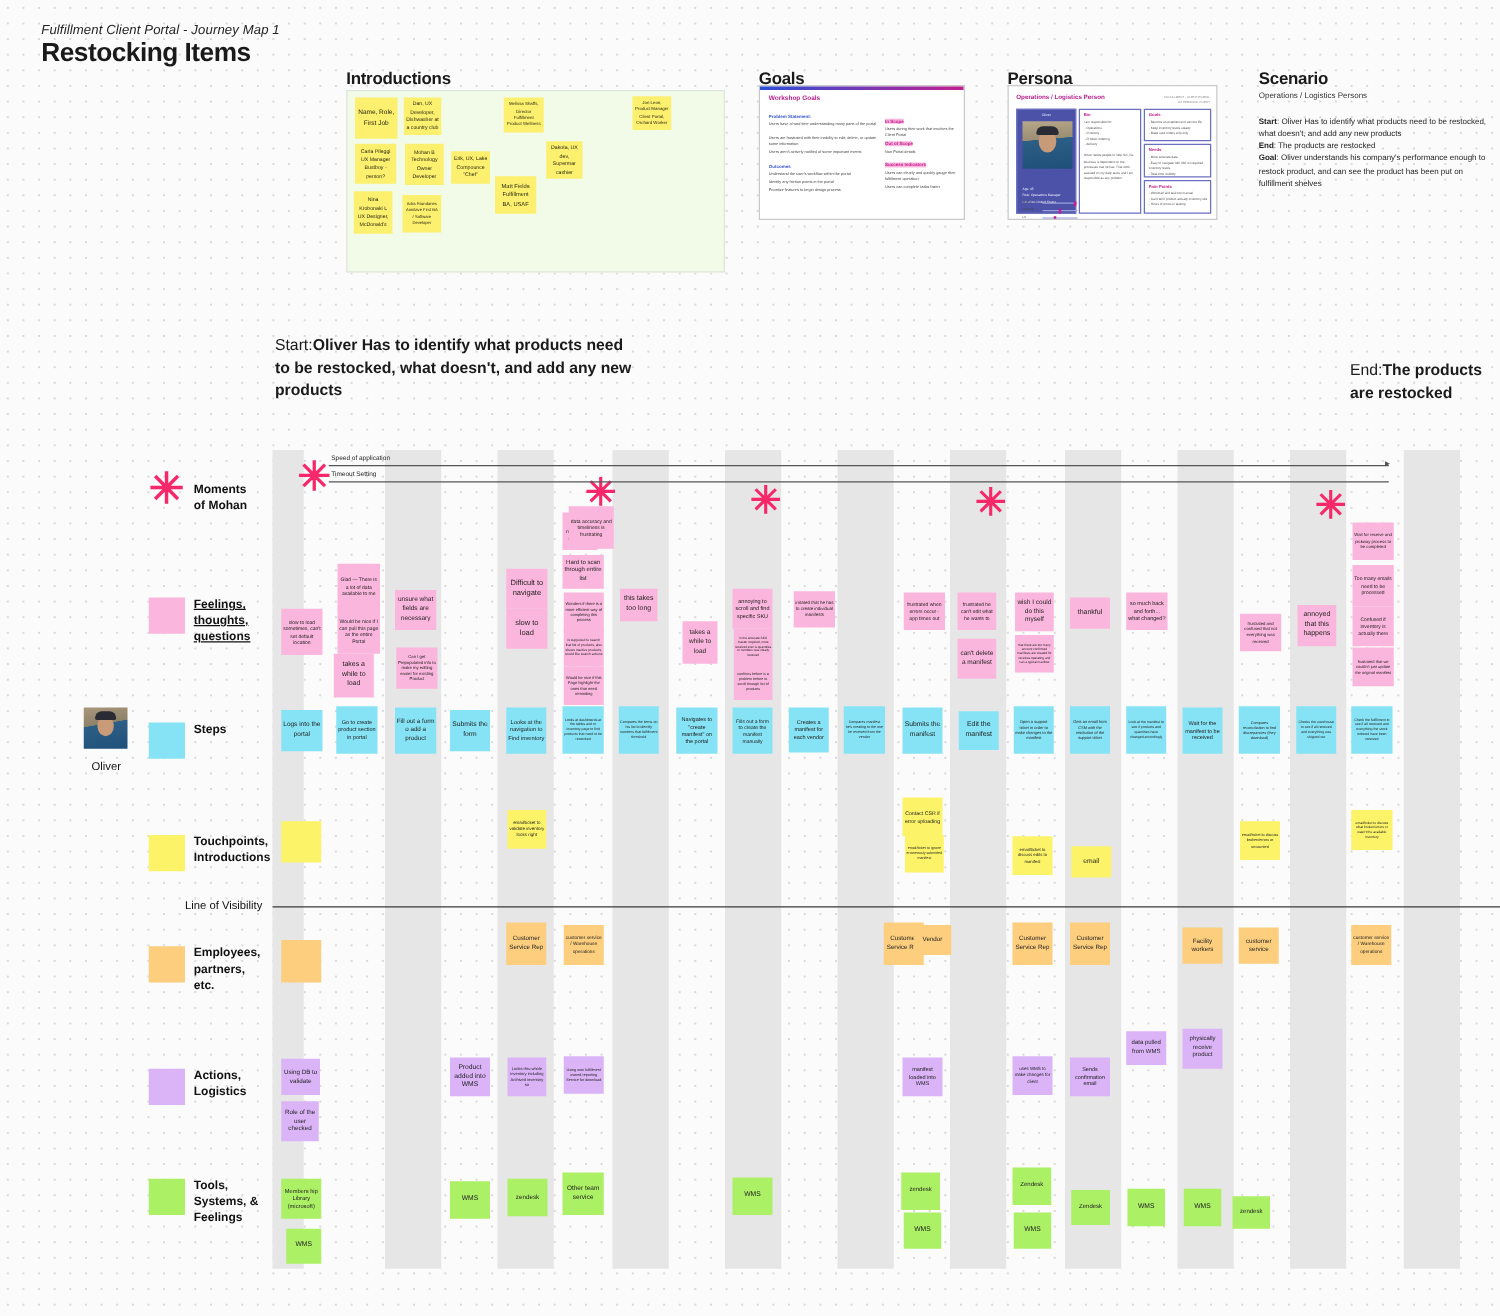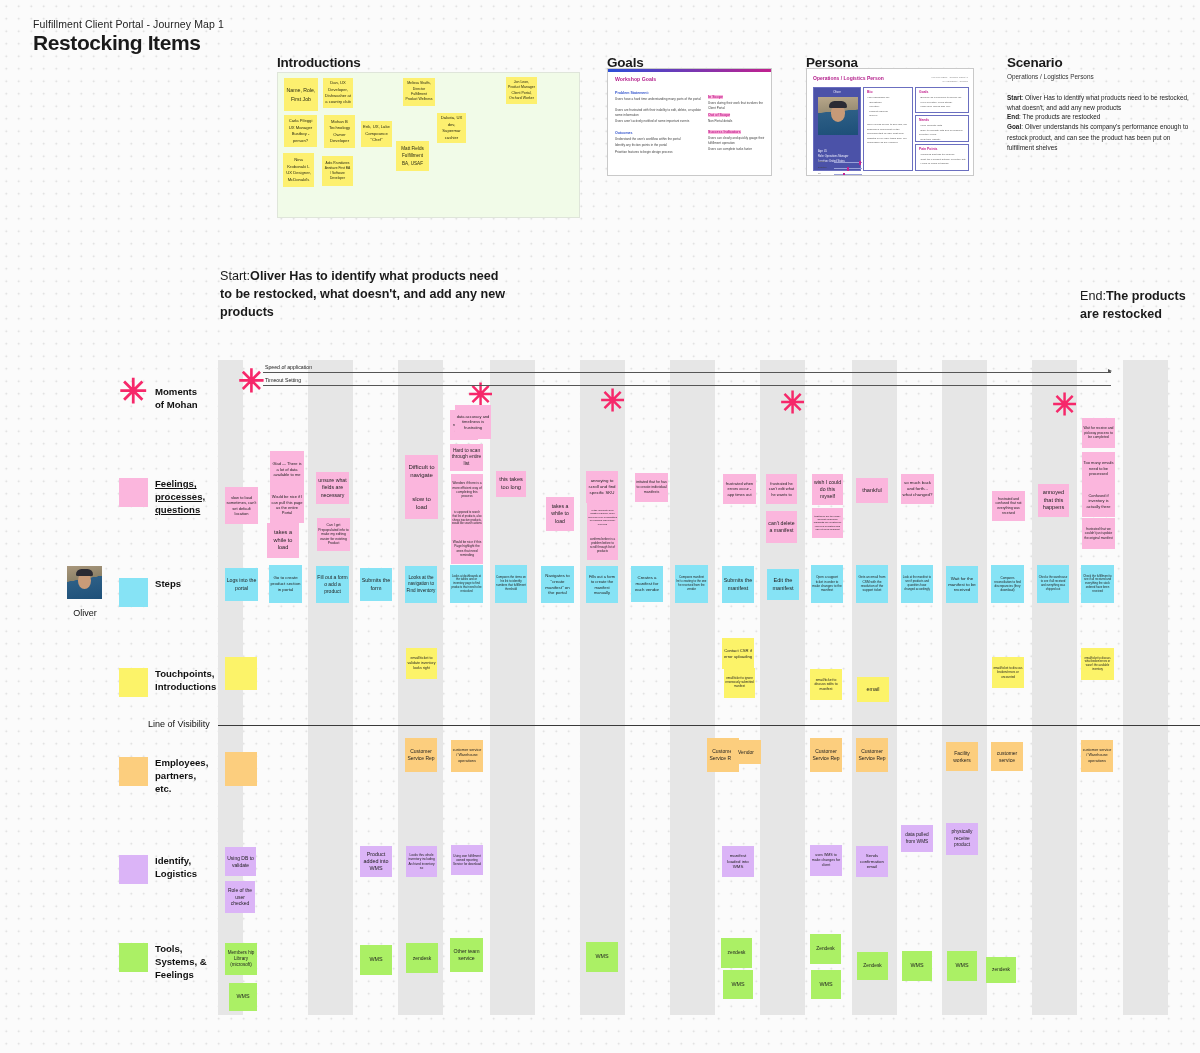--- a/index.html
+++ b/index.html
@@ -7,21 +7,21 @@
     width:1200px;height:1053px;position:relative;overflow:hidden;
     background-color:#fbfbfb;
     background-image:radial-gradient(circle, #d8d8d8 0.9px, transparent 1px);
     background-size:12.5px 12.5px;
     font-family:"Liberation Sans", sans-serif;
     color:#1a1a1a;
   }
   .abs{position:absolute;box-sizing:border-box;}
 
   
-  #doc-subtitle{left:33px;top:18px;font-size:10.5px;letter-spacing:.1px;color:#222;}
+  #doc-subtitle{left:33px;top:18px;font-size:10.5px;letter-spacing:.1px;color:#222;font-style:italic;}
   #doc-title{left:33px;top:31px;font-size:21px;font-weight:bold;letter-spacing:-.4px;}
 
   .panel-head{font-size:13.5px;font-weight:bold;letter-spacing:-.2px;}
 
   
   #intro-board{left:277px;top:72px;width:303px;height:146px;background:#f1fbe8;border:1px solid #dfe5da;}
   .note-intro{position:absolute;background:#fdf06f;font-size:4.1px;line-height:1.55;text-align:center;
     padding:3px 2px;color:#2a2a12;box-sizing:border-box;}
 
   
@@ -235,41 +235,41 @@
 </div>
 <div class="abs" id="avatar-name">Oliver</div>
 
 <div class="abs row-label" style="left: 155px; top: 386px; width: 70px;">
     <div>Moments</div>
     <div>of Mohan</div>
   </div>
 <div class="abs asterisk" style="left: 119px; top: 374px; font-size: 34px;">✳</div>
 <div class="abs row-label" style="left: 155px; top: 478px; width: 70px; text-decoration: underline;">
     <div>Feelings,</div>
-    <div>processes,</div>
+    <div>thoughts,</div>
     <div>questions</div>
   </div>
 <div class="abs swatch" style="left: 119px; top: 478px; background: rgb(251, 182, 221);"></div>
 <div class="abs row-label" style="left: 155px; top: 578px; width: 70px;">
     <div>Steps</div>
   </div>
 <div class="abs swatch" style="left: 119px; top: 578px; background: rgb(134, 227, 245);"></div>
 <div class="abs row-label" style="left: 155px; top: 668px; width: 70px;">
     <div>Touchpoints,</div>
     <div>Introductions</div>
   </div>
 <div class="abs swatch" style="left: 119px; top: 668px; background: rgb(252, 243, 105);"></div>
 <div class="abs row-label" style="left: 155px; top: 757px; width: 70px;">
     <div>Employees,</div>
     <div>partners,</div>
     <div>etc.</div>
   </div>
 <div class="abs swatch" style="left: 119px; top: 757px; background: rgb(252, 206, 126);"></div>
 <div class="abs row-label" style="left: 155px; top: 855px; width: 70px;">
-    <div>Identify,</div>
+    <div>Actions,</div>
     <div>Logistics</div>
   </div>
 <div class="abs swatch" style="left: 119px; top: 855px; background: rgb(219, 180, 247);"></div>
 <div class="abs row-label" style="left: 155px; top: 943px; width: 70px;">
     <div>Tools,</div>
     <div>Systems, &amp;</div>
     <div>Feelings</div>
   </div>
 <div class="abs swatch" style="left: 119px; top: 943px; background: rgb(171, 240, 101);"></div>
 <div class="note pink" style="left: 225px; top: 487px; width: 33px; height: 37px; font-size: 4px; line-height: 1.35;">slow to load sometimes, can't set default location</div>

